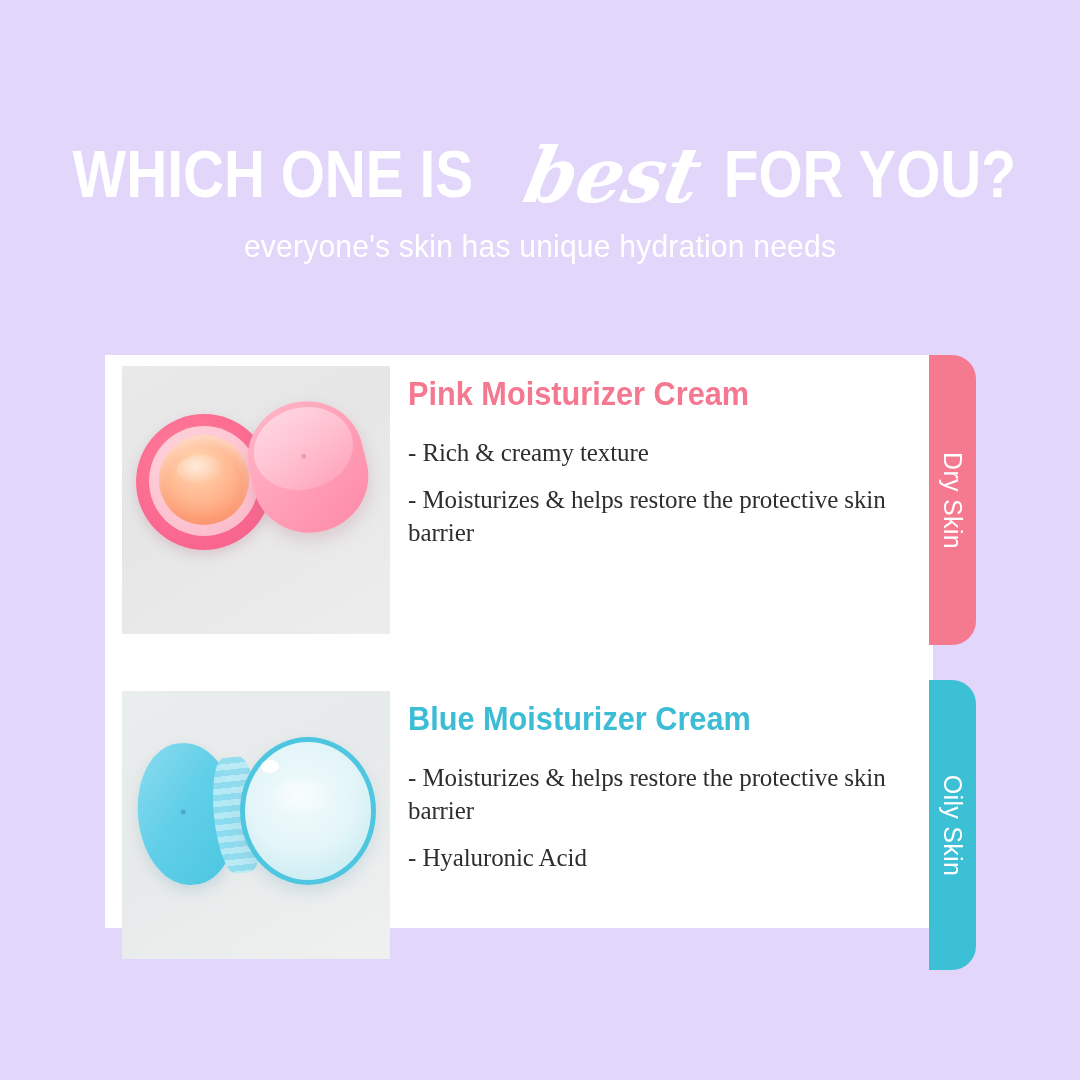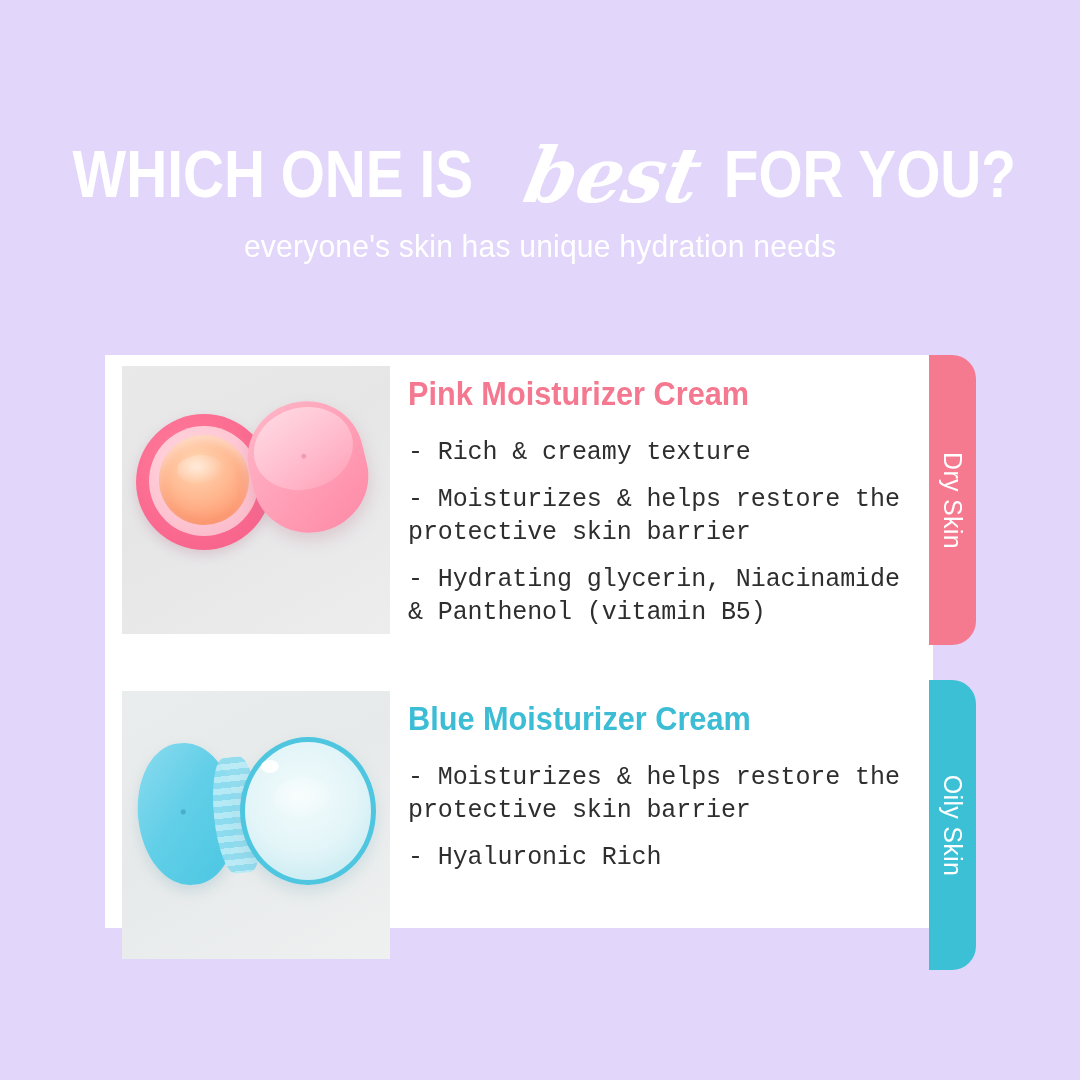--- a/index.html
+++ b/index.html
@@ -247,21 +247,21 @@
     margin: 0 0 26px 0;
     transform: scaleX(0.93);
     transform-origin: left center;
     white-space: nowrap;
   }
   .product-title.pink { color: #f4788f; }
   .product-title.blue { color: #3cbdd5; }
 
   .bullets { margin: 0; padding: 0; list-style: none; }
   .bullet {
-    font-family: Liberation Mono, monospace;
+    font-family: Liberation Serif, serif;
     font-size: 25px;
     line-height: 1.32;
     color: #2e2e2e;
     margin: 0 0 14px 0;
     max-width: 492px;
     letter-spacing: -0.1px;
   }
   .bullet:last-child { margin-bottom: 0; }
 
   
@@ -302,40 +302,39 @@
       <div class="pk-base"></div>
       <div class="pk-inner-ring"></div>
       <div class="pk-cream"></div>
       <div class="pk-lid"></div>
     </div>
     <div class="card-text">
       <div class="product-title pink">Pink Moisturizer Cream</div>
       <ul class="bullets">
         <li class="bullet">- Rich &amp; creamy texture</li>
         <li class="bullet">- Moisturizes &amp; helps restore the protective skin barrier</li>
-        <li class="bullet">- Hydrating glycerin, Niacinamide &amp; Panthenol (vitamin B5)</li>
       </ul>
     </div>
   </div>
 </div>
 <div class="tab tab-1">
   <span class="tab-label">Dry Skin</span>
 </div>
 
 <div class="card card-2">
   <div class="card-inner">
     <div class="product-photo blue-bg">
       <div class="bl-lid"></div>
       <div class="bl-thread"></div>
       <div class="bl-jar"></div>
     </div>
     <div class="card-text">
       <div class="product-title blue">Blue Moisturizer Cream</div>
       <ul class="bullets">
         <li class="bullet">- Moisturizes &amp; helps restore the protective skin barrier</li>
-        <li class="bullet">- Hyaluronic Rich</li>
+        <li class="bullet">- Hyaluronic Acid</li>
       </ul>
     </div>
   </div>
 </div>
 <div class="tab tab-2">
   <span class="tab-label">Oily Skin</span>
 </div>
 
 </body></html>

